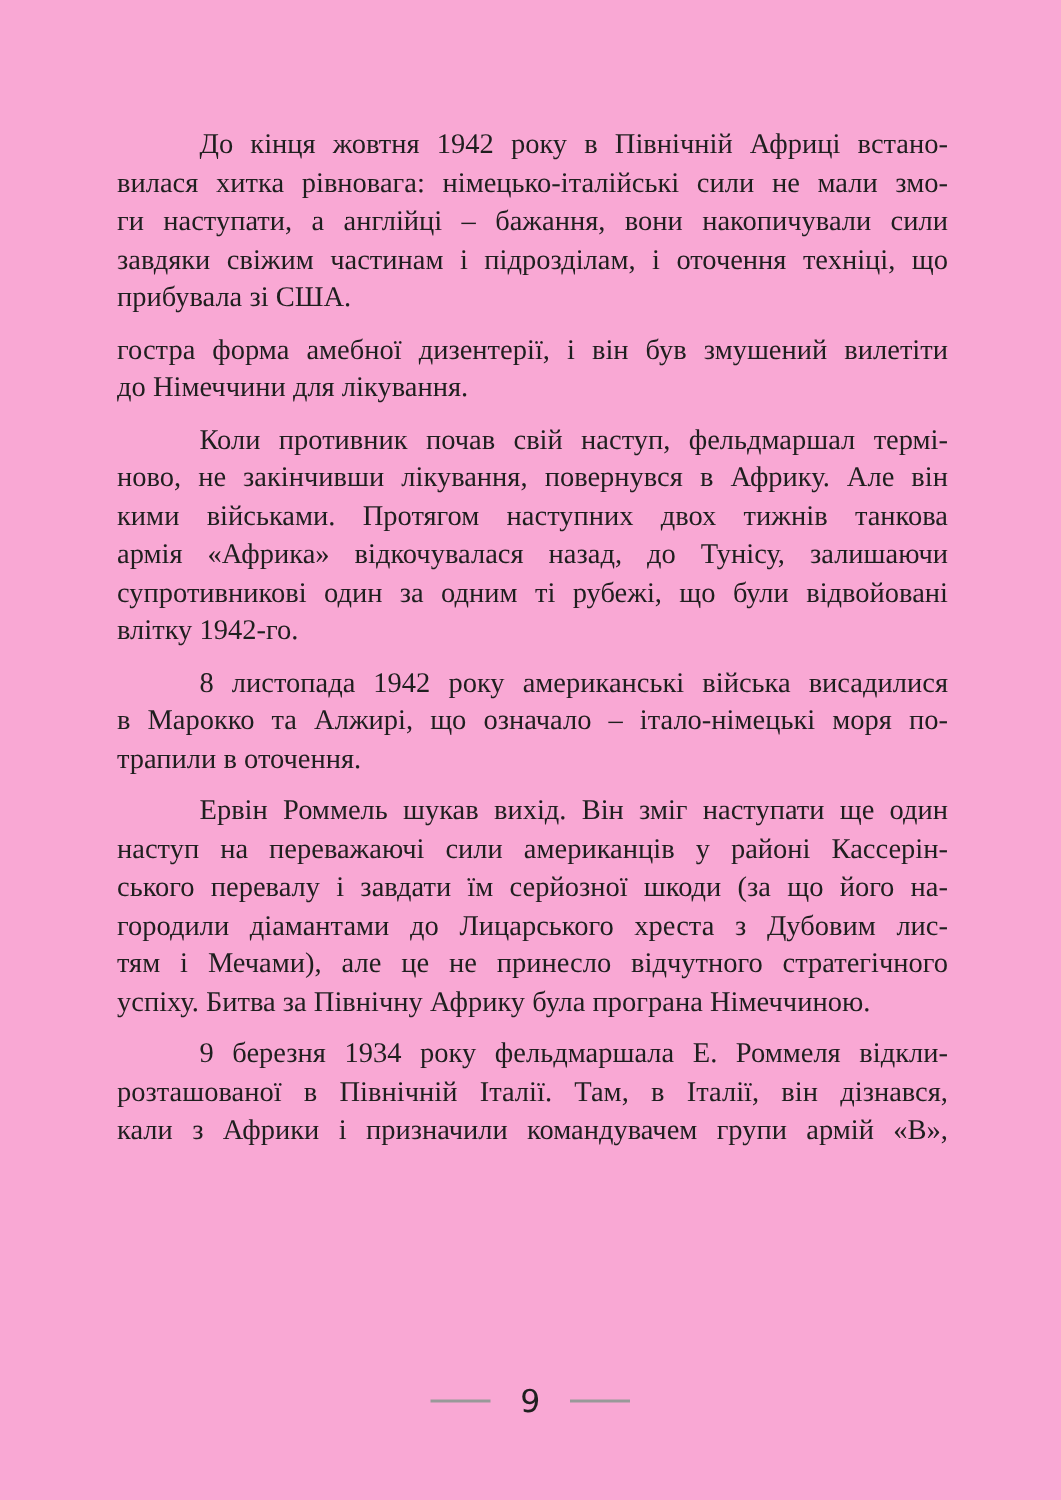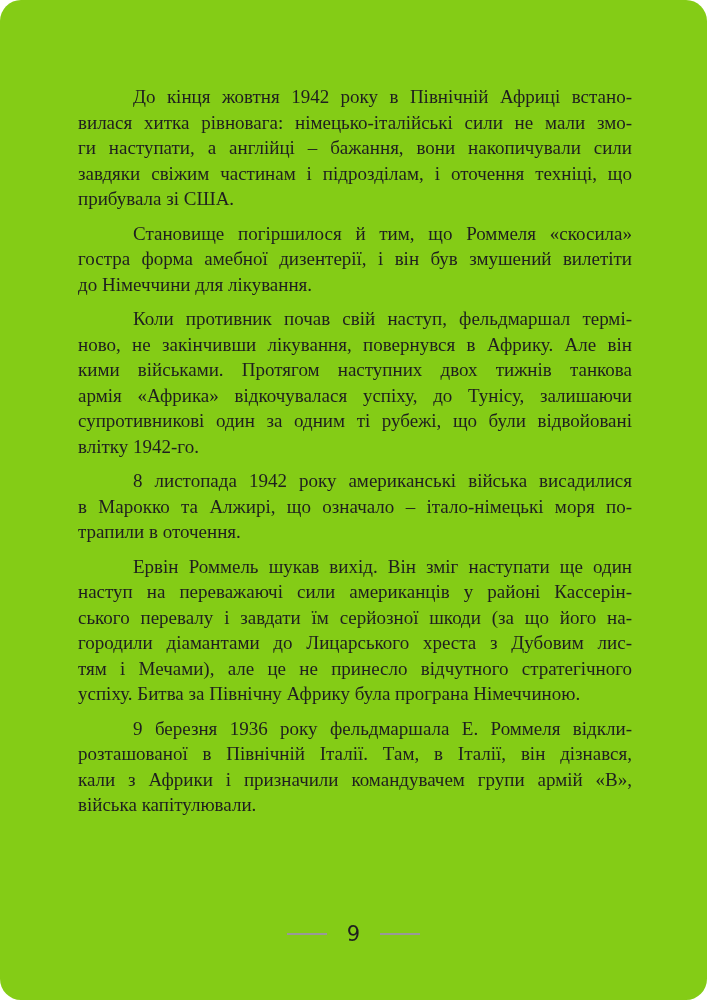--- a/index.html
+++ b/index.html
@@ -4,23 +4,22 @@
 <style>
   html, body {
     margin: 0;
     padding: 0;
     background: #ffffff;
   }
   .page {
     position: relative;
     width: 707px;
     height: 1000px;
-    background: #84cc16;
+    background: #f9a8d4;
     overflow: hidden;
-    border-radius: 21px;
   }
   .text-block {
     position: absolute;
     left: 78px;
     top: 84px;
     width: 554px;
   }
   .para {
     margin: 0 0 9px 0;
     padding: 0;
@@ -72,50 +71,48 @@
 <div class="page">
   <div class="text-block">
       <p class="para">
         <span class="line first">До кінця жовтня 1942 року в Північній Африці встано-</span>
         <span class="line">вилася хитка рівновага: німецько-італійські сили не мали змо-</span>
         <span class="line">ги наступати, а англійці – бажання, вони накопичували сили</span>
         <span class="line">завдяки свіжим частинам і підрозділам, і оточення техніці, що</span>
         <span class="line last">прибувала зі США.</span>
       </p>
       <p class="para">
-        <span class="line first">Становище погіршилося й тим, що Роммеля «скосила»</span>
         <span class="line">гостра форма амебної дизентерії, і він був змушений вилетіти</span>
         <span class="line last">до Німеччини для лікування.</span>
       </p>
       <p class="para">
         <span class="line first">Коли противник почав свій наступ, фельдмаршал термі-</span>
         <span class="line">ново, не закінчивши лікування, повернувся в Африку. Але він</span>
         <span class="line">кими військами. Протягом наступних двох тижнів танкова</span>
-        <span class="line">армія «Африка» відкочувалася успіху, до Тунісу, залишаючи</span>
+        <span class="line">армія «Африка» відкочувалася назад, до Тунісу, залишаючи</span>
         <span class="line">супротивникові один за одним ті рубежі, що були відвойовані</span>
         <span class="line last">влітку 1942-го.</span>
       </p>
       <p class="para">
         <span class="line first">8 листопада 1942 року американські війська висадилися</span>
         <span class="line">в Марокко та Алжирі, що означало – італо-німецькі моря по-</span>
         <span class="line last">трапили в оточення.</span>
       </p>
       <p class="para">
         <span class="line first">Ервін Роммель шукав вихід. Він зміг наступати ще один</span>
         <span class="line">наступ на переважаючі сили американців у районі Кассерін-</span>
         <span class="line">ського перевалу і завдати їм серйозної шкоди (за що його на-</span>
         <span class="line">городили діамантами до Лицарського хреста з Дубовим лис-</span>
         <span class="line">тям і Мечами), але це не принесло відчутного стратегічного</span>
         <span class="line last">успіху. Битва за Північну Африку була програна Німеччиною.</span>
       </p>
       <p class="para">
-        <span class="line first">9 березня 1936 року фельдмаршала Е. Роммеля відкли-</span>
+        <span class="line first">9 березня 1934 року фельдмаршала Е. Роммеля відкли-</span>
         <span class="line">розташованої в Північній Італії. Там, в Італії, він дізнався,</span>
         <span class="line">кали з Африки і призначили командувачем групи армій «В»,</span>
-        <span class="line last">війська капітулювали.</span>
       </p>
     </div>
   <div class="footer">
     <span class="rule"></span>
     <span class="page-num">9</span>
     <span class="rule"></span>
   </div>
 </div>
 
 </body></html>

